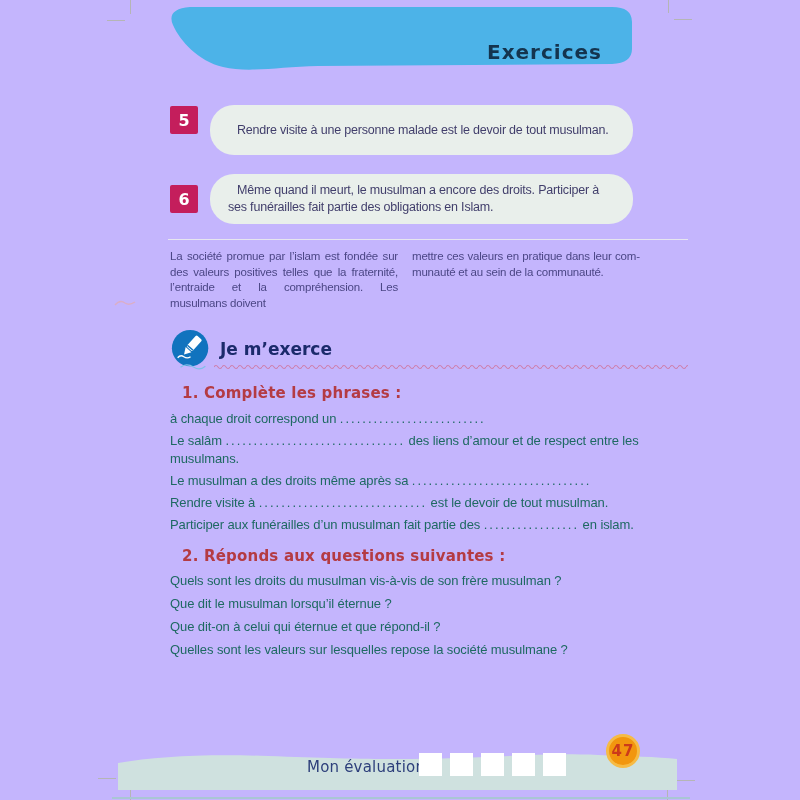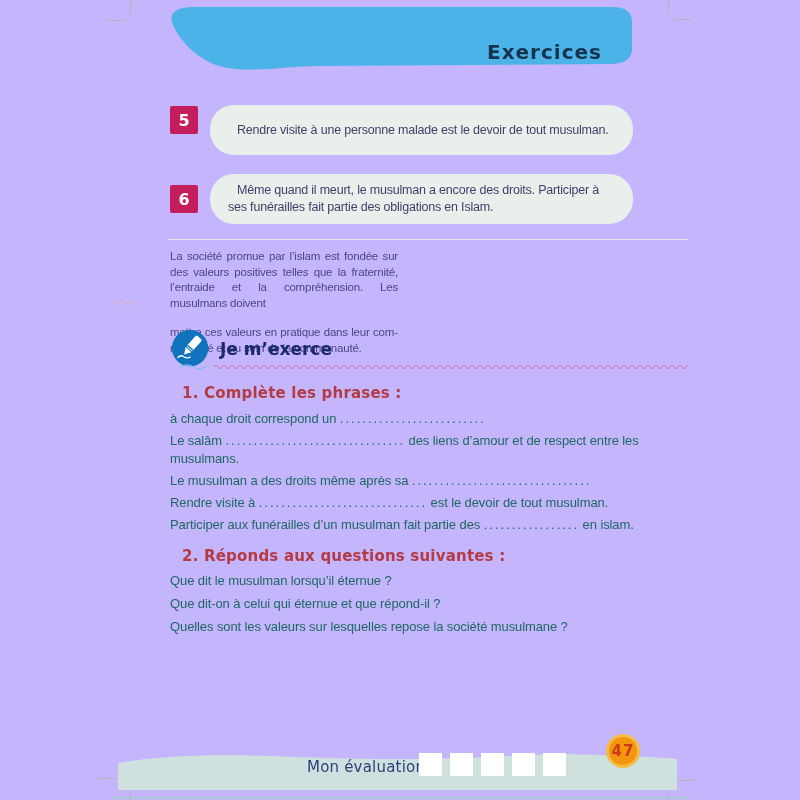--- a/index.html
+++ b/index.html
@@ -27,21 +27,21 @@
     position:absolute;left:210px;width:423px;min-height:50px;background:#e9efeb;
     border-radius:24px;display:flex;align-items:center;box-sizing:border-box;
     padding:8px 20px 8px 18px;
   }
   .item-box p{
     margin:0;font-size:12.5px;line-height:17px;color:#413e6b;letter-spacing:-0.2px;
     text-indent:9px;
   }
   
   .faint-rule{position:absolute;left:168px;top:239px;width:520px;height:1px;background:#e6e6ef;}
-  .summary{position:absolute;left:170px;top:249px;width:470px;display:flex;gap:14px;flex-direction:column;}
+  .summary{position:absolute;left:170px;top:249px;width:470px;display:flex;gap:14px;}
   .summary p{
     margin:0;width:228px;font-size:11.5px;line-height:15.5px;color:#4b4685;
     text-align:justify;letter-spacing:-0.2px;
   }
   .margin-squiggle{position:absolute;left:114px;top:298px;}
   
   .exerce-icon{position:absolute;left:170px;top:329px;width:44px;height:44px;}
   .exerce-title{
     position:absolute;left:220px;top:339px;font-family:"DejaVu Sans",sans-serif;
     font-weight:bold;font-size:17px;color:#1b2a6b;
@@ -145,20 +145,21 @@
     <h3>1. Complète les phrases :</h3>
 
     <p class="fill-line"><span>à chaque droit correspond un </span><span class="dots">..........................</span><span></span></p>
     <p class="fill-line"><span>Le salâm </span><span class="dots">................................</span><span> des liens d’amour et de respect entre les musulmans.</span></p>
     <p class="fill-line"><span>Le musulman a des droits même après sa </span><span class="dots">................................</span><span></span></p>
     <p class="fill-line"><span>Rendre visite à </span><span class="dots">..............................</span><span> est le devoir de tout musulman.</span></p>
     <p class="fill-line"><span>Participer aux funérailles d’un musulman fait partie des </span><span class="dots">.................</span><span> en islam.</span></p>
 
     <h3 class="second">2. Réponds aux questions suivantes :</h3>
 
+    <p class="q-line">Quels sont les droits du musulman vis-à-vis de son frère musulman ?</p>
     <p class="q-line">Que dit le musulman lorsqu’il éternue ?</p>
     <p class="q-line">Que dit-on à celui qui éternue et que répond-il ?</p>
     <p class="q-line">Quelles sont les valeurs sur lesquelles repose la société musulmane ?</p>
   </div>
 
   <svg class="footer-banner" width="559" height="40" viewBox="0 0 559 40">
     <path d="M0 13 C40 6 90 4 150 6 C230 9 280 10 340 8 C400 6 430 3 480 5 C510 6 540 7 559 9 L559 40 L0 40 Z" fill="#cfe1df"></path>
   </svg>
   <div class="footer-label">Mon évaluation</div>
   <div class="checkbox-row">

